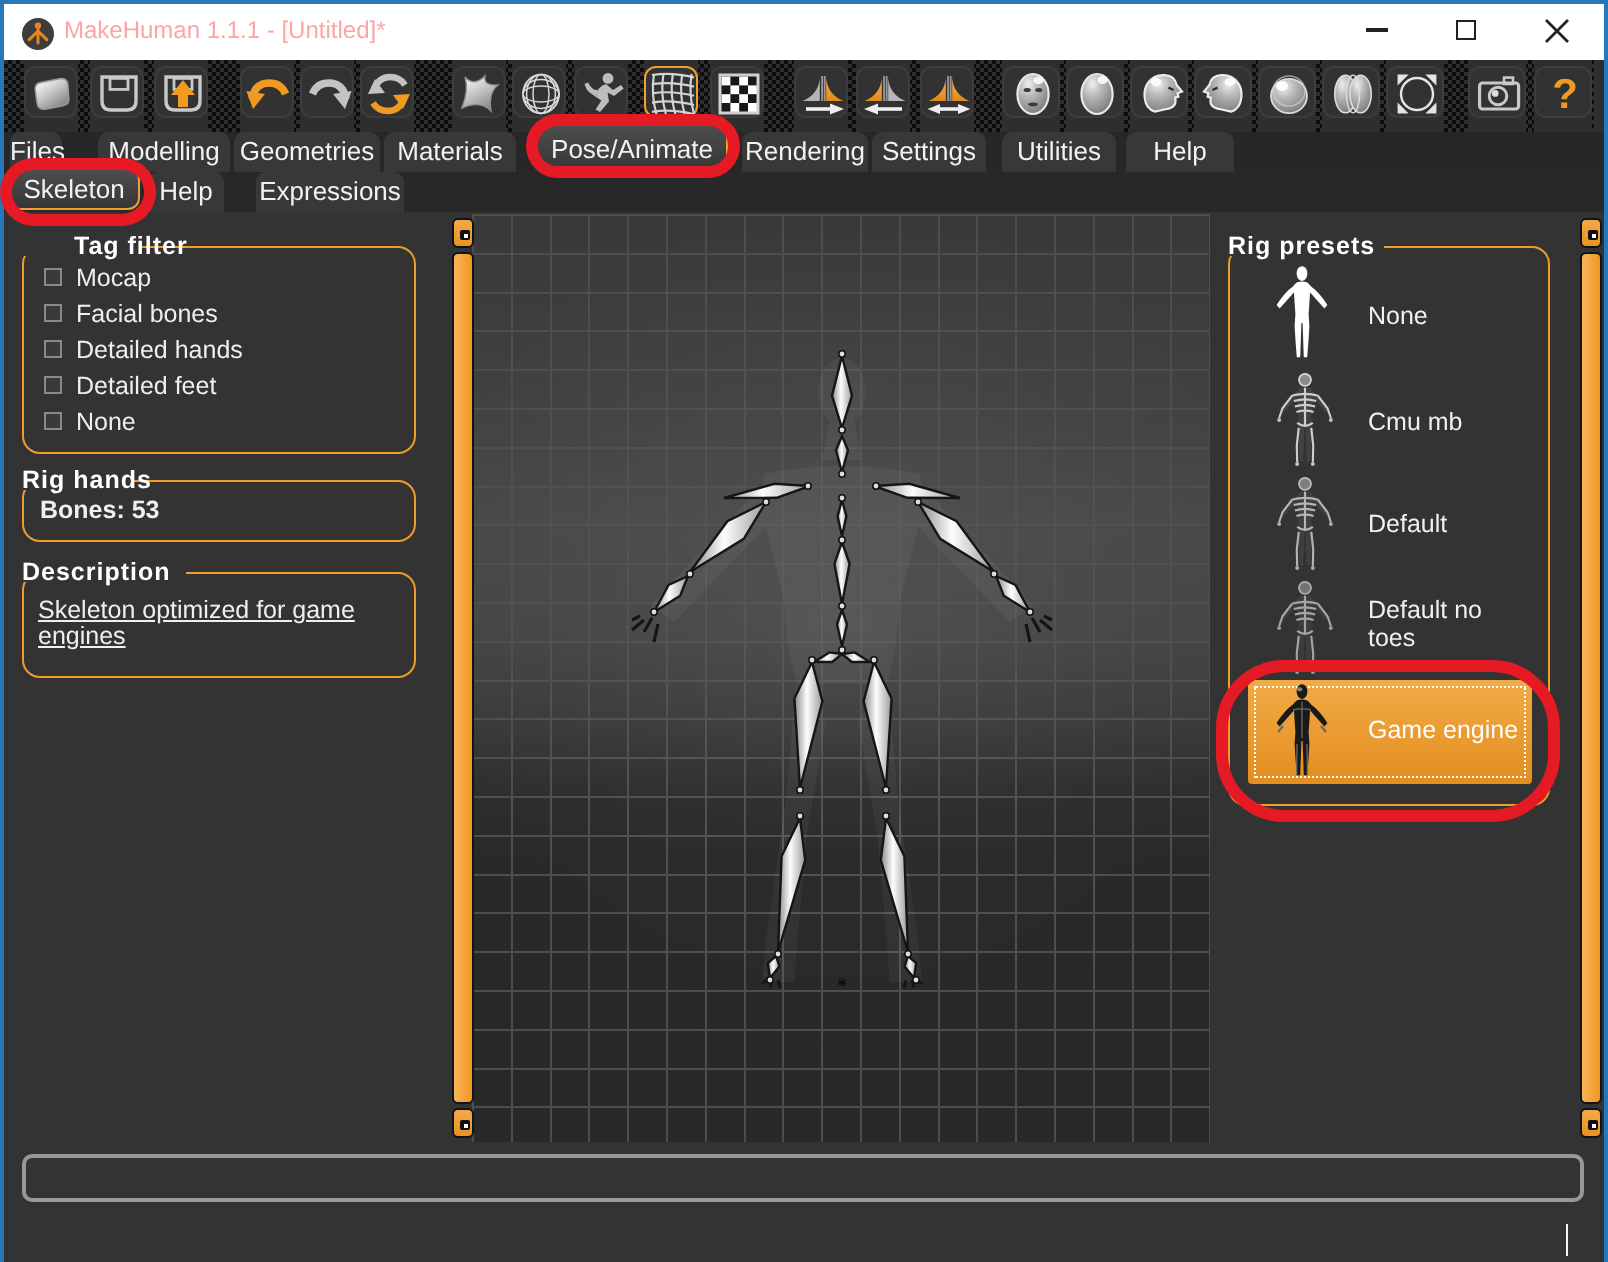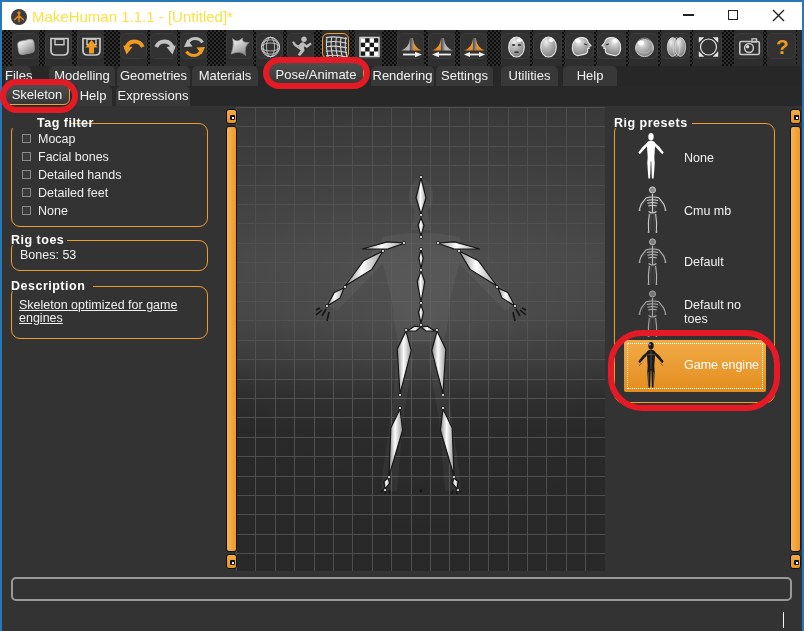--- a/index.html
+++ b/index.html
@@ -3,21 +3,21 @@
 <meta charset="utf-8">
 <style>
   html,body{margin:0;padding:0;}
   body{width:804px;height:631px;overflow:hidden;position:relative;background:#333333;
        font-family:"Liberation Sans",sans-serif;}
   .abs{position:absolute;}
   #bleft{left:0;top:0;width:2px;height:631px;background:#2878b8;z-index:50;}
   #bright{left:802px;top:0;width:2px;height:631px;background:#2878b8;z-index:50;}
   #btop{left:0;top:0;width:804px;height:2px;background:#2878b8;z-index:50;}
   #titlebar{left:2px;top:2px;width:800px;height:28px;background:#ffffff;}
-  #titletext{left:32px;top:8px;font-size:15px;color:#fde047;}
+  #titletext{left:32px;top:8px;font-size:12px;color:#fca5a5;}
   #toolbar{left:2px;top:30px;width:800px;height:36px;background-color:#2e2e2e;
      background-image:conic-gradient(#0d0d0d 90deg,#2e2e2e 90deg 180deg,#0d0d0d 180deg 270deg,#2e2e2e 270deg);
      background-size:4px 4px;}
   .tback{position:absolute;top:30px;height:36px;background:#2e2e2e;}
   .tbtn{position:absolute;top:32.5px;width:27px;height:26px;background:#323232;border-radius:6px;border:1px solid #3c3c3c;box-sizing:border-box;}
   .tbtn svg{position:absolute;left:1px;top:1px;}
   .tbtn.sel{border:1px solid #f0a030;}
   #tabrow1{left:2px;top:66px;width:800px;height:20px;background:#272727;}
   #tabrow2{left:2px;top:86px;width:800px;height:20px;background:#282828;}
   .tab{position:absolute;top:0;height:20px;background:#383838;color:#f2f2f2;font-size:13px;
@@ -302,40 +302,40 @@
 <div class="tab" style="left:49px;top:66px;width:66px;">Modelling</div>
 <div class="tab" style="left:117px;top:66px;width:73px;">Geometries</div>
 <div class="tab" style="left:192px;top:66px;width:66px;">Materials</div>
 <div class="tab tabsel" style="left:268px;top:62px;width:96px;height:24px;line-height:23px;font-size:13px;">Pose/Animate</div>
 <div class="tab" style="left:371px;top:66px;width:63px;">Rendering</div>
 <div class="tab" style="left:436px;top:66px;width:57px;">Settings</div>
 <div class="tab" style="left:501px;top:66px;width:57px;">Utilities</div>
 <div class="tab" style="left:563px;top:66px;width:54px;">Help</div>
 <div class="tab tabsel" style="left:4px;top:84px;width:66px;height:21px;line-height:20px;font-size:13px;">Skeleton</div>
 <div class="tab" style="left:74px;top:86px;width:38px;">Help</div>
-<div class="tab" style="left:116px;top:86px;width:74px;">Expressions</div>
+<div class="tab" style="left:128px;top:86px;width:74px;">Expressions</div>
 
 <div class="gbox" style="left:11px;top:123px;width:197px;height:104px;"></div>
 <div class="gmask" style="left:9px;top:118px;width:62px;height:10px;"></div>
 <div class="gtitle" style="left:11px;top:116px;margin-left:26px;">Tag filter</div>
 <div class="cb" style="left:22px;top:134px;"></div>
 <div class="lbl" style="left:38px;top:132px;">Mocap</div>
 <div class="cb" style="left:22px;top:152px;"></div>
 <div class="lbl" style="left:38px;top:150px;">Facial bones</div>
 <div class="cb" style="left:22px;top:170px;"></div>
 <div class="lbl" style="left:38px;top:168px;">Detailed hands</div>
 <div class="cb" style="left:22px;top:188px;"></div>
 <div class="lbl" style="left:38px;top:186px;">Detailed feet</div>
 <div class="cb" style="left:22px;top:206px;"></div>
 <div class="lbl" style="left:38px;top:204px;">None</div>
 
 <div class="gbox" style="left:11px;top:240px;width:197px;height:31px;"></div>
 <div class="gmask" style="left:9px;top:236px;width:58px;height:9px;"></div>
-<div class="gtitle" style="left:11px;top:233px;">Rig toes</div>
-<div class="lbl" style="left:20px;top:248px;">Bones: 53</div>
+<div class="gtitle" style="left:11px;top:233px;">Rig hands</div>
+<div class="lbl" style="left:20px;top:248px;font-weight:bold;">Bones: 53</div>
 
 <div class="gbox" style="left:11px;top:286px;width:197px;height:53px;"></div>
 <div class="gmask" style="left:9px;top:281px;width:84px;height:10px;"></div>
 <div class="gtitle" style="left:11px;top:279px;">Description</div>
 <div class="lbl" style="left:19px;top:299px;width:175px;line-height:12.5px;text-decoration:underline;">Skeleton optimized for game engines</div>
 
 <div class="abs" id="viewport">
     <div id="grid"></div>
     <div id="vign"></div>
   </div>

